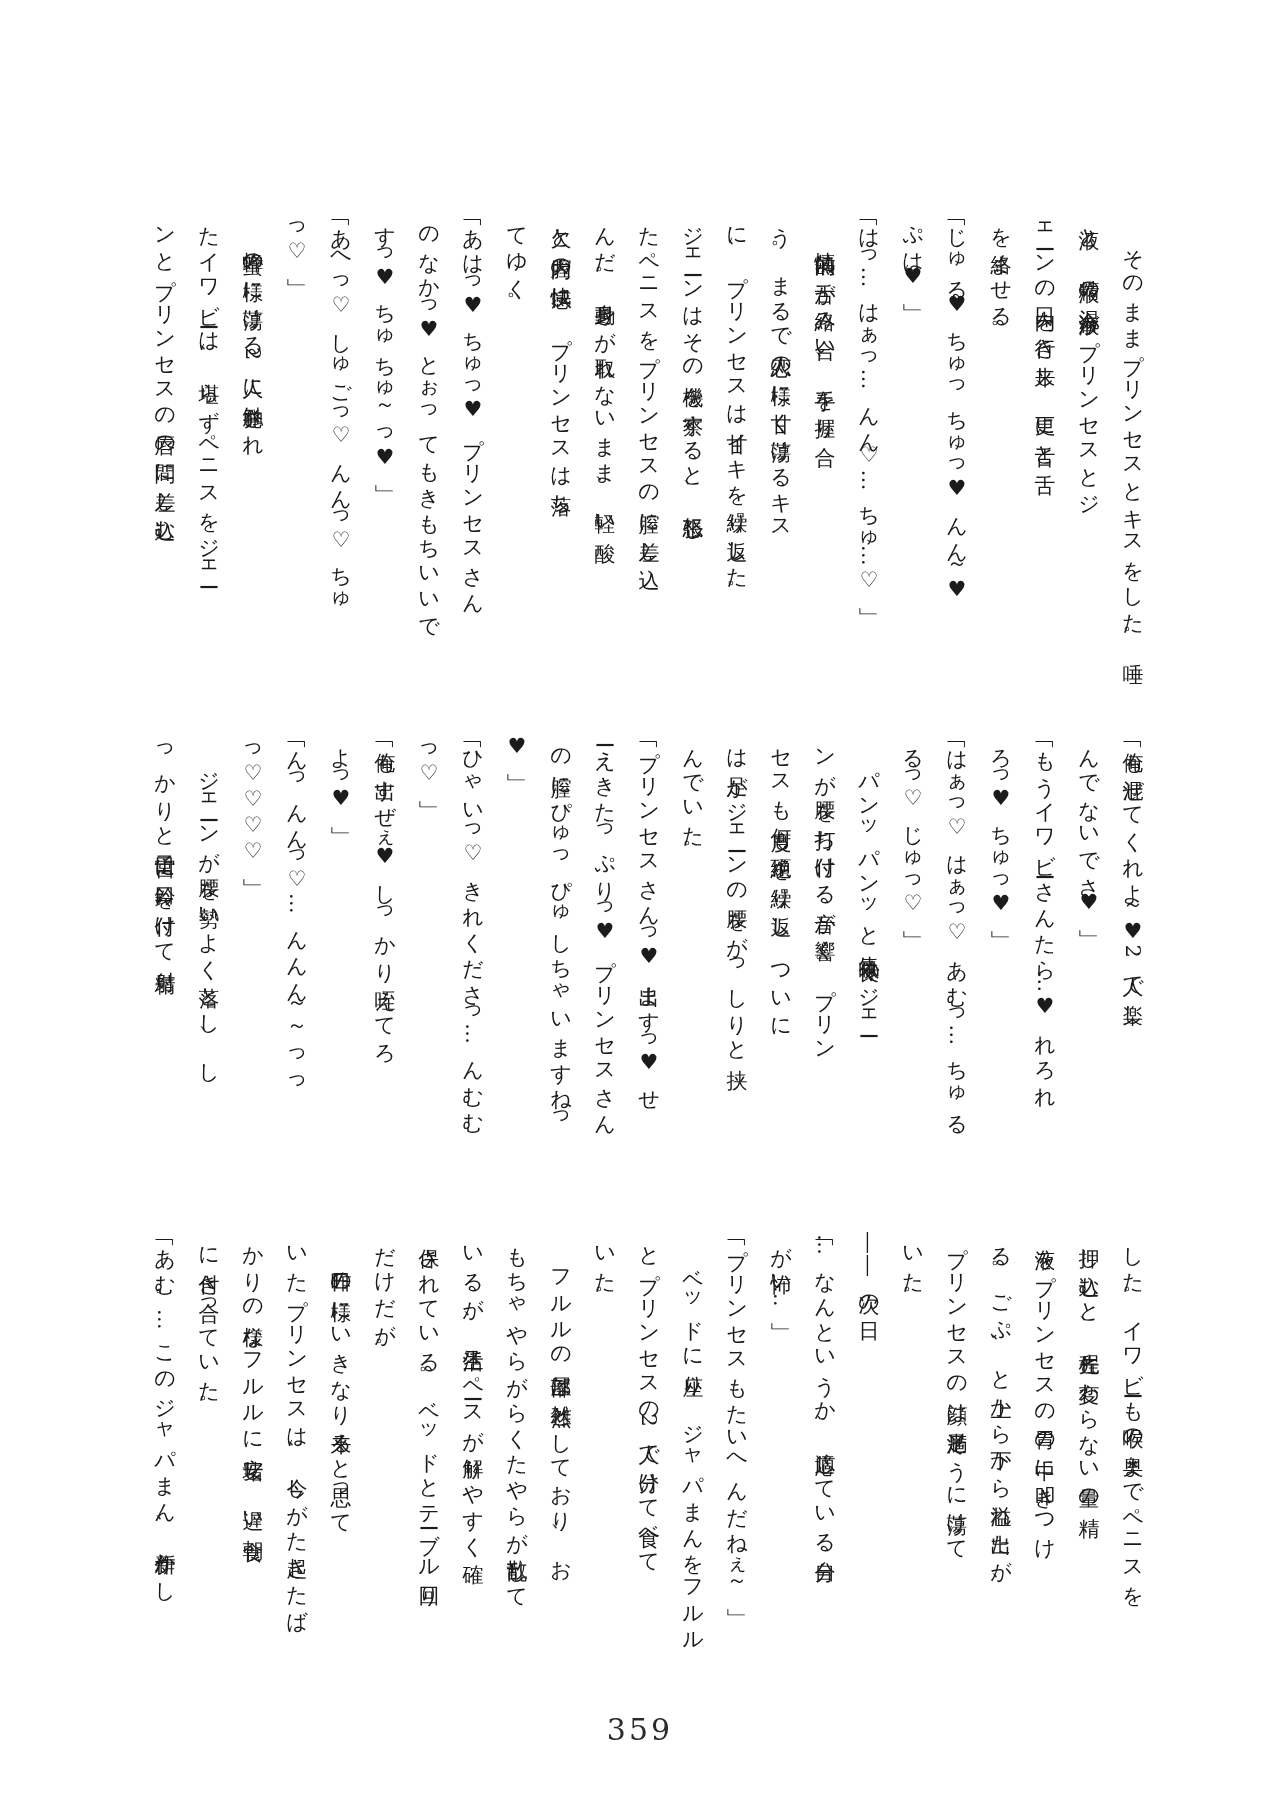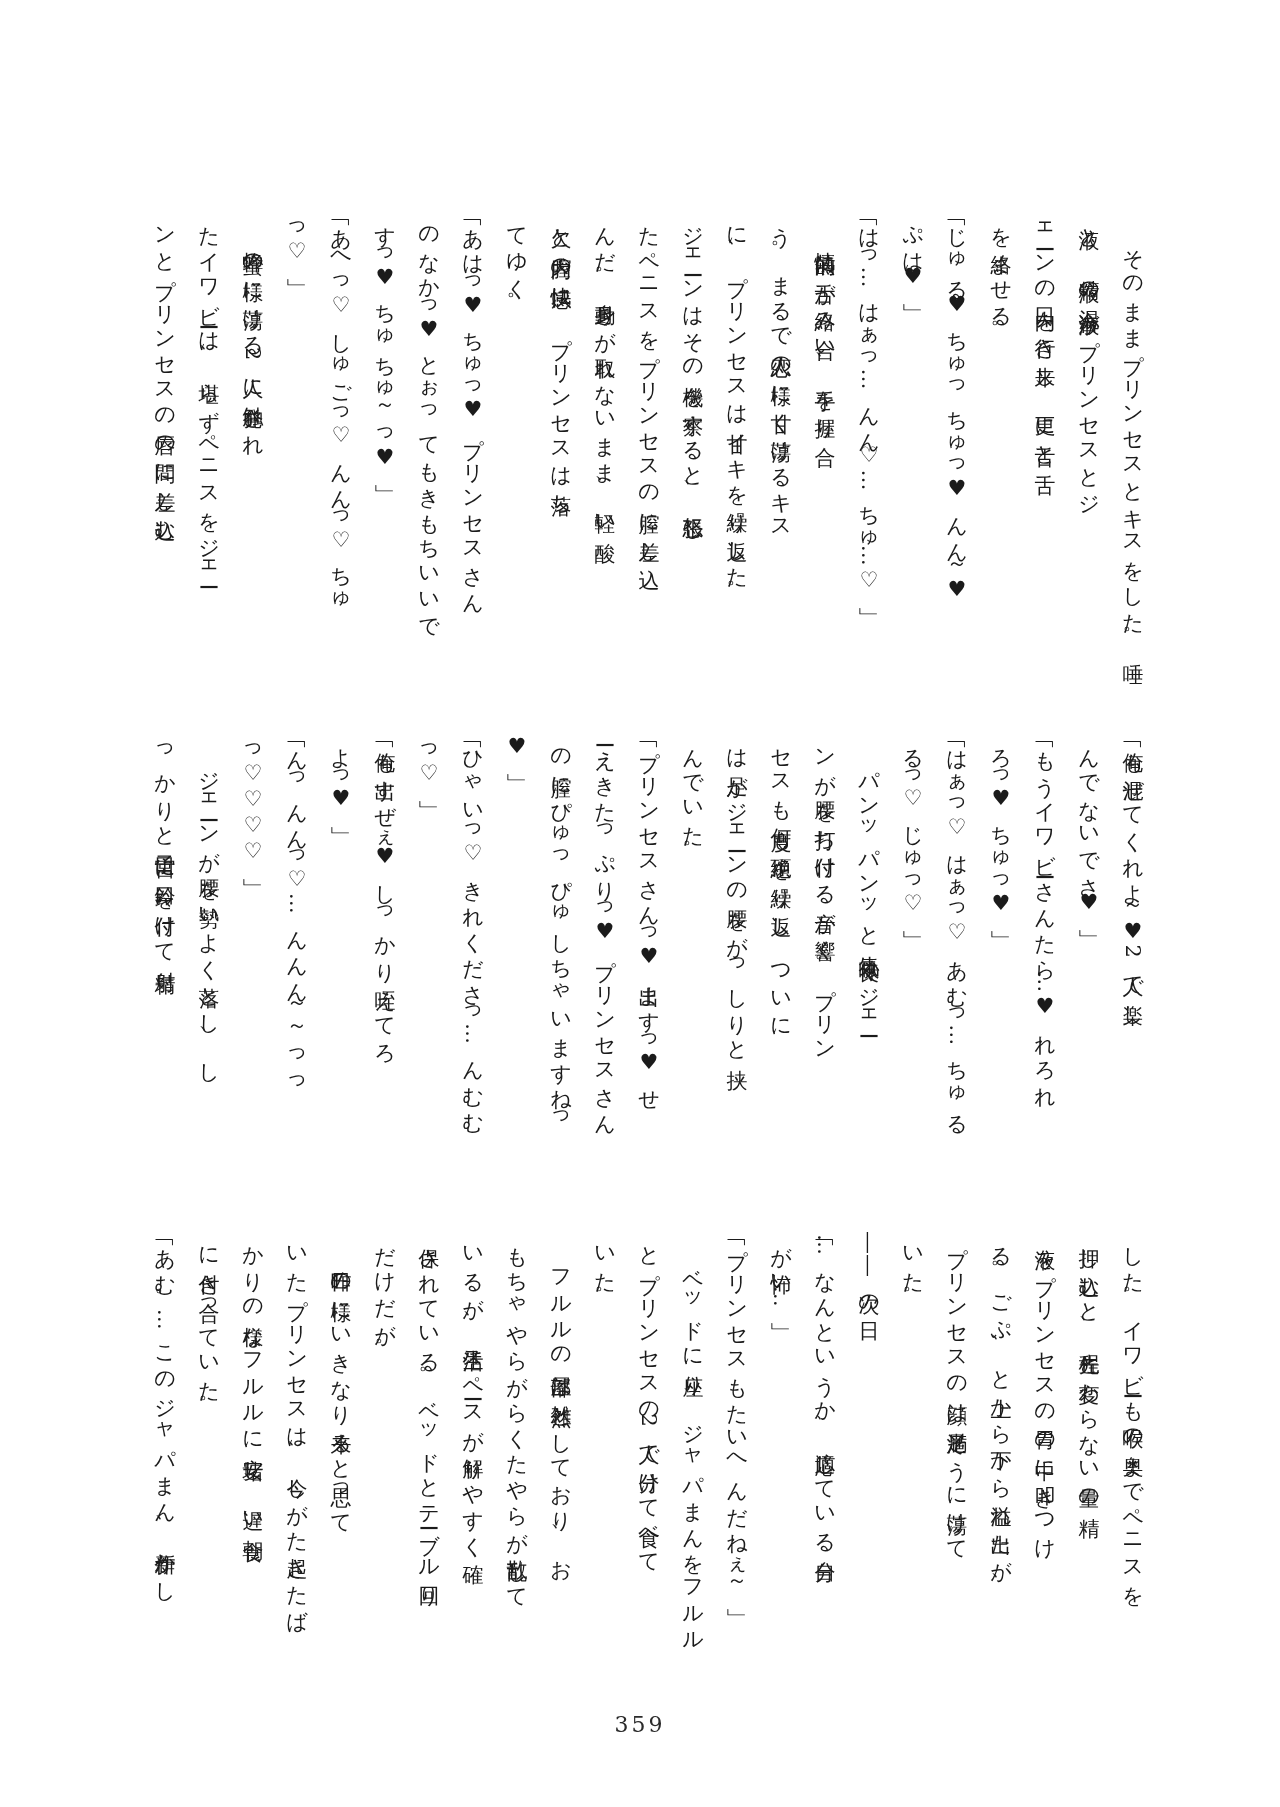--- a/index.html
+++ b/index.html
@@ -17,21 +17,21 @@
     font-size:21px;line-height:44px;letter-spacing:2px;
     color:#1b1b1b;white-space:nowrap;
   }
   #block-0{top:212px;}
   #block-1{top:734px;}
   #block-2{top:1232px;}
   .line{overflow:visible;}
   .line.indent{text-indent:23px;}
   .page-number{
     position:absolute;top:1712px;left:0;width:100%;
-    text-align:center;font-size:22px;letter-spacing:3px;color:#2b2b2b;
+    text-align:center;font-size:30px;letter-spacing:3px;color:#2b2b2b;
   }
 </style>
 </head>
 <body>
 
 <div class="sheet">
   <section class="text-block" id="block-0">
       <div class="line indent">そのままプリンセスとキスをした。唾</div>
       <div class="line">液と、精液の混合液がプリンセスとジ</div>
       <div class="line">ェーンの口内を行き来し、更に舌と舌</div>

